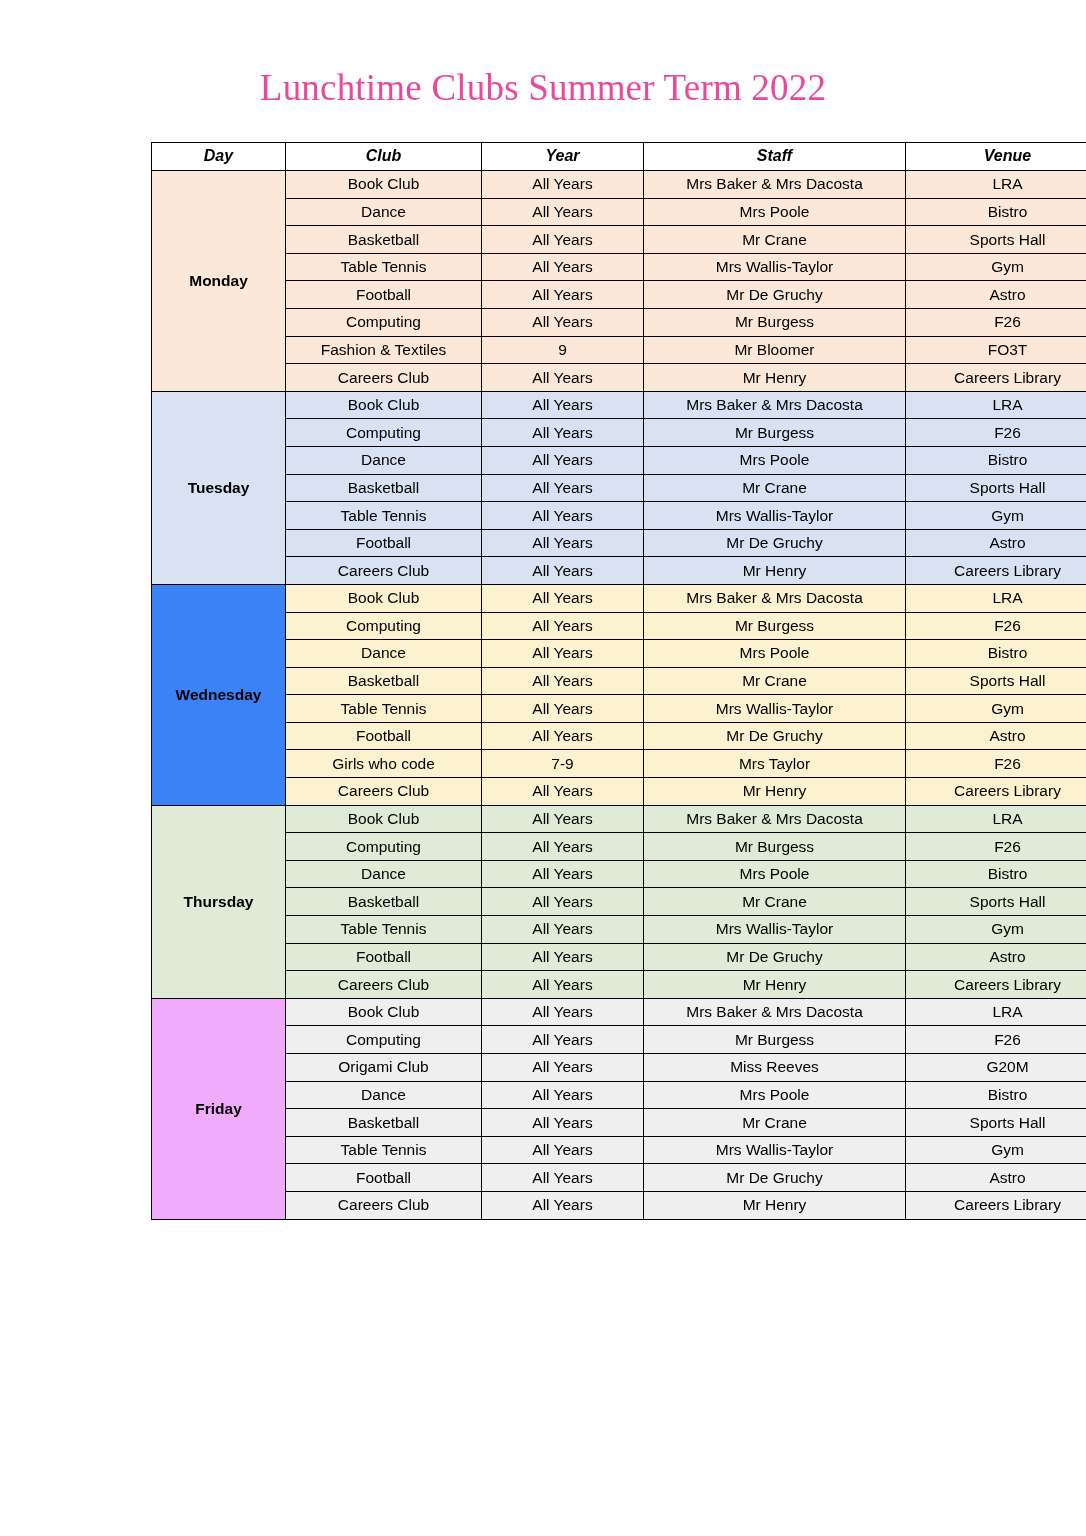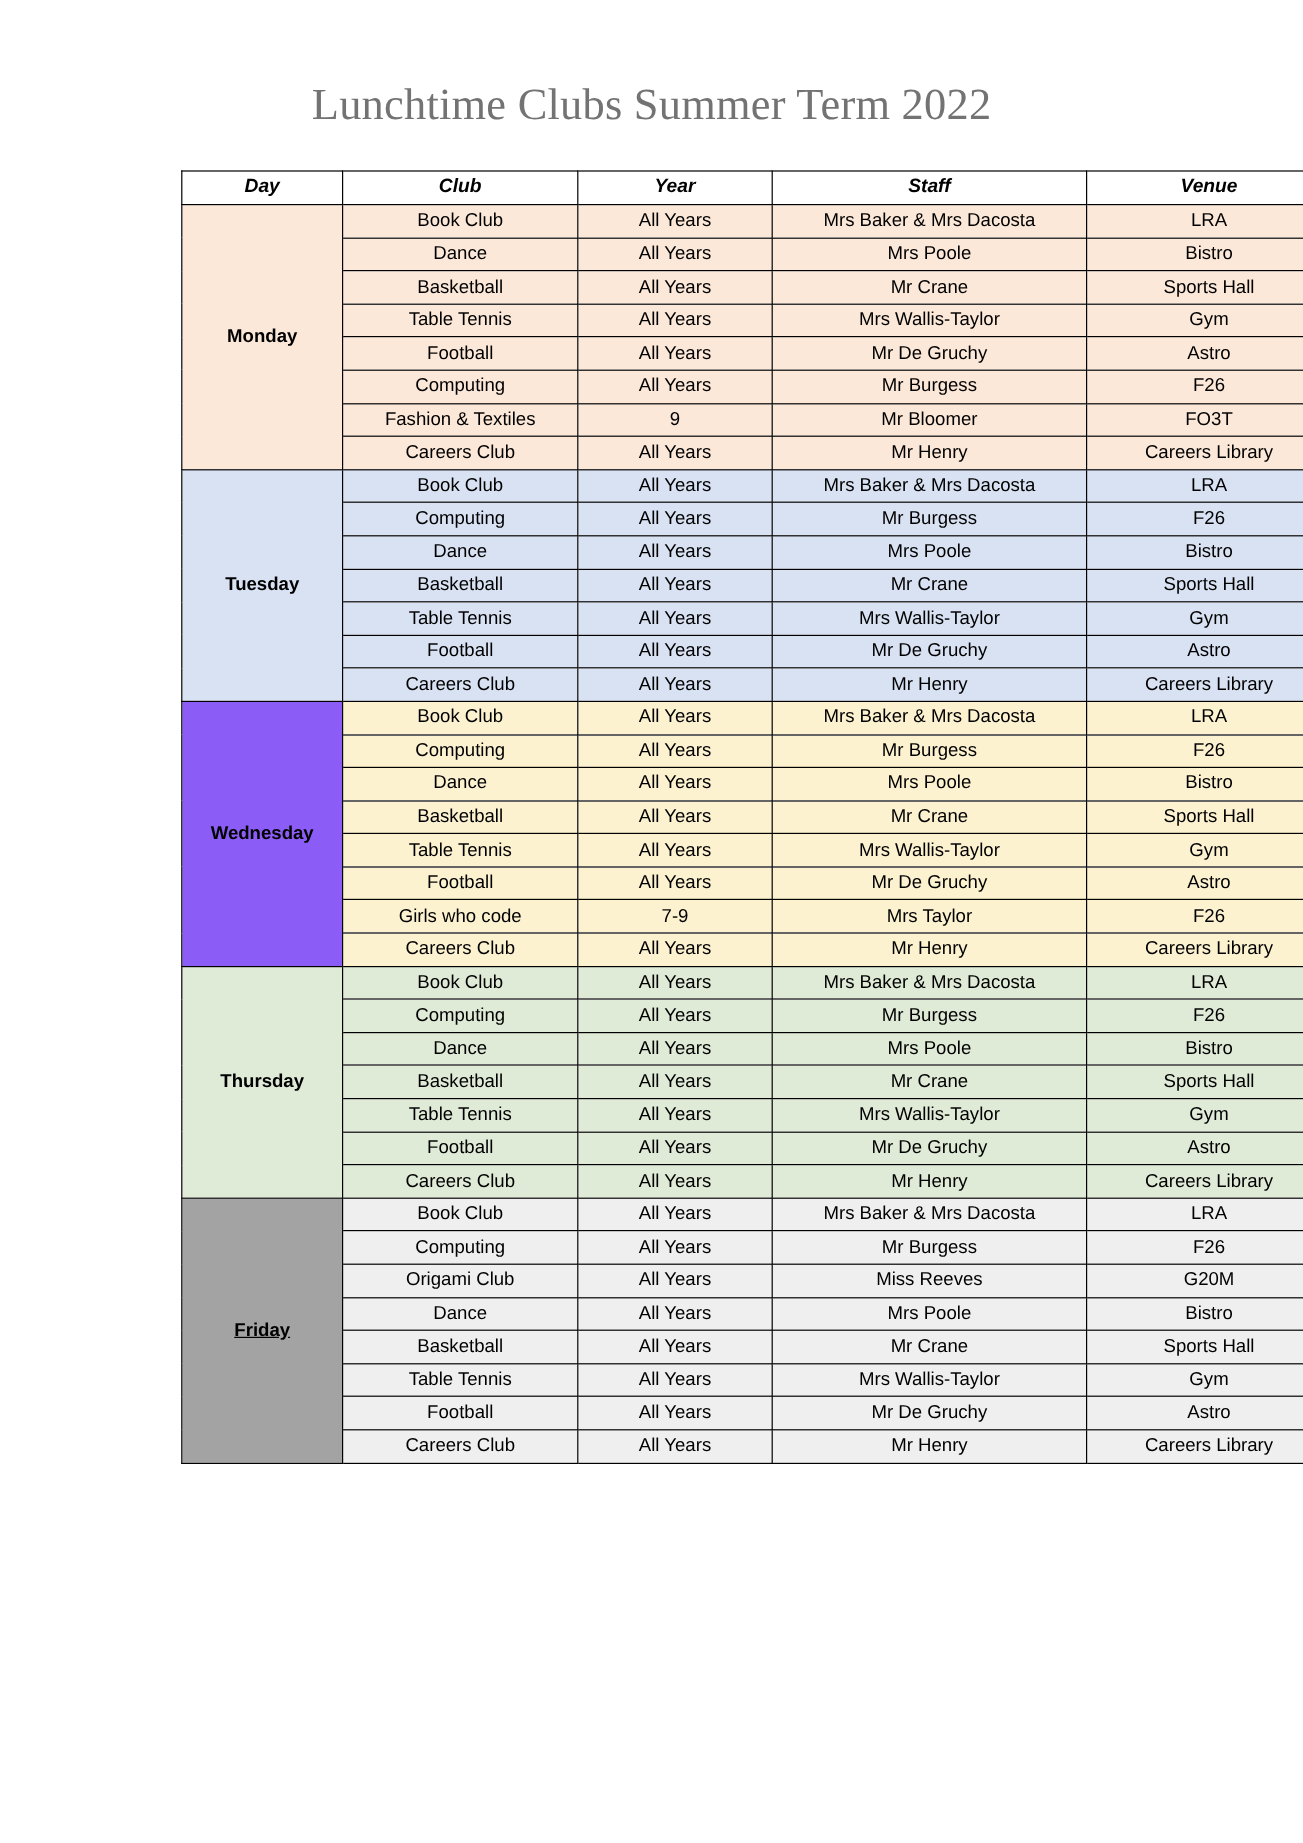--- a/index.html
+++ b/index.html
@@ -22,21 +22,21 @@
   }
   .doc-title {
     font-family: "Liberation Serif", serif;
     font-size: 37px;
     font-weight: 400;
     text-align: center;
     letter-spacing: 0.2px;
     margin: 0;
     padding-top: 66px;
     padding-bottom: 0;
-    color: #737373;
+    color: #ec4899;
   }
   .table-wrap {
     margin: 33px auto 0 auto;
     width: 784px;
   }
   table.schedule {
     border-collapse: collapse;
     width: 958px;
     table-layout: fixed;
   }
@@ -74,23 +74,23 @@
   
   .blk-mon td { background: #fce8d8; }
   .blk-tue td { background: #d9e2f3; }
   .blk-wed td { background: #fdf2d0; }
   .blk-thu td { background: #dfead7; }
   .blk-fri td { background: #efefef; }
 
   
   .blk-mon td.day-cell { background: #fce8d8; }
   .blk-tue td.day-cell { background: #d9e2f3; }
-  .blk-wed td.day-cell { background: #8b5cf6; }
+  .blk-wed td.day-cell { background: #3b82f6; }
   .blk-thu td.day-cell { background: #dfead7; }
-  .blk-fri td.day-cell { background: #a3a3a3; text-decoration: underline; }
+  .blk-fri td.day-cell { background: #f0abfc; }
 </style>
 </head>
 <body>
 
 <div class="page">
 
   <h1 class="doc-title">Lunchtime Clubs Summer Term 2022</h1>
 
   <div class="table-wrap">
     <table class="schedule">

